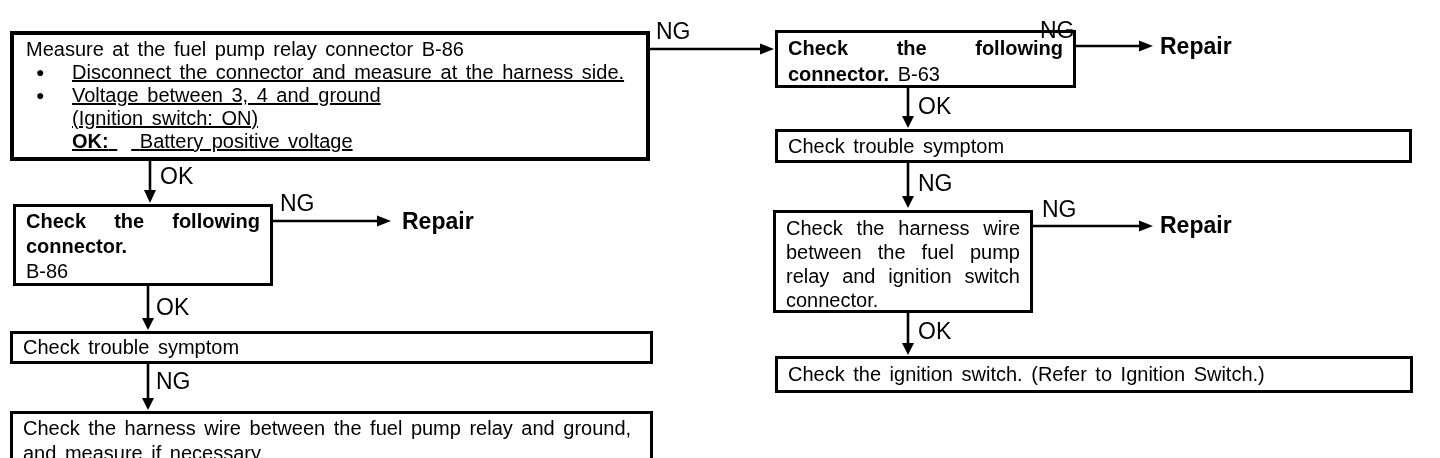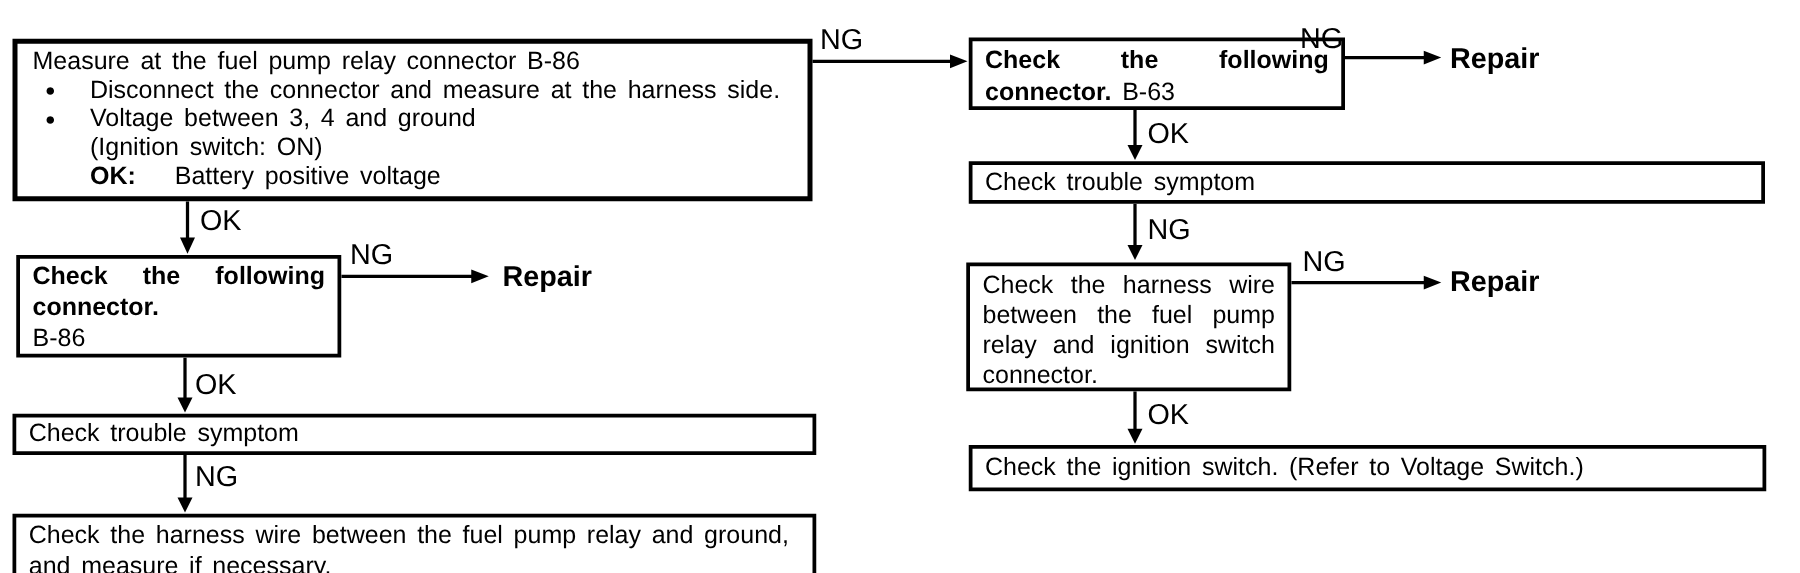--- a/index.html
+++ b/index.html
@@ -21,21 +21,21 @@
     font-size: 20px;
     line-height: 23px;
     word-spacing: 3px;
   }
   .box-a { border-width: 4px; padding: 3px 8px 0 12px; }
   .vcenter { display: flex; align-items: center; padding-left: 10px; }
   .justify { text-align: justify; }
   .bold { font-weight: 700; }
   .bullet-row { display: flex; }
   .bullet-glyph { width: 36px; padding-left: 10px; font-size: 14px; line-height: 23px; }
-  .bullet-body { flex: 1; }
+  .bullet-body { flex: 1; text-decoration: underline; }
   .edge-label {
     position: absolute;
     font-size: 23px;
     line-height: 26px;
     white-space: nowrap;
   }
   .repair { font-weight: 700; }
   #wires { position: absolute; left: 0; top: 0; }
 </style>
 </head>
@@ -109,21 +109,21 @@
 
   <div class="box vcenter" style="left:775px; top:113px; width:637px; height:34px;">
     <span>Check trouble symptom</span>
   </div>
 
   <div class="box justify" style="left:773px; top:194px; width:260px; height:103px; padding:3px 10px; line-height:24px;">
     <span>Check the harness wire between the fuel pump relay and ignition switch connector.</span>
   </div>
 
   <div class="box vcenter" style="left:775px; top:340px; width:638px; height:37px;">
-    <span>Check the ignition switch. (Refer to Voltage Switch.)</span>
+    <span>Check the ignition switch. (Refer to Ignition Switch.)</span>
   </div>
 
   <div class="edge-label" style="left:656px; top:2px;">NG</div>
   <div class="edge-label" style="left:160px; top:147px;">OK</div>
   <div class="edge-label" style="left:280px; top:174px;">NG</div>
   <div class="edge-label repair" style="left:402px; top:192px;">Repair</div>
   <div class="edge-label" style="left:156px; top:278px;">OK</div>
   <div class="edge-label" style="left:156px; top:352px;">NG</div>
   <div class="edge-label" style="left:1040px; top:1px;">NG</div>
   <div class="edge-label repair" style="left:1160px; top:17px;">Repair</div>

